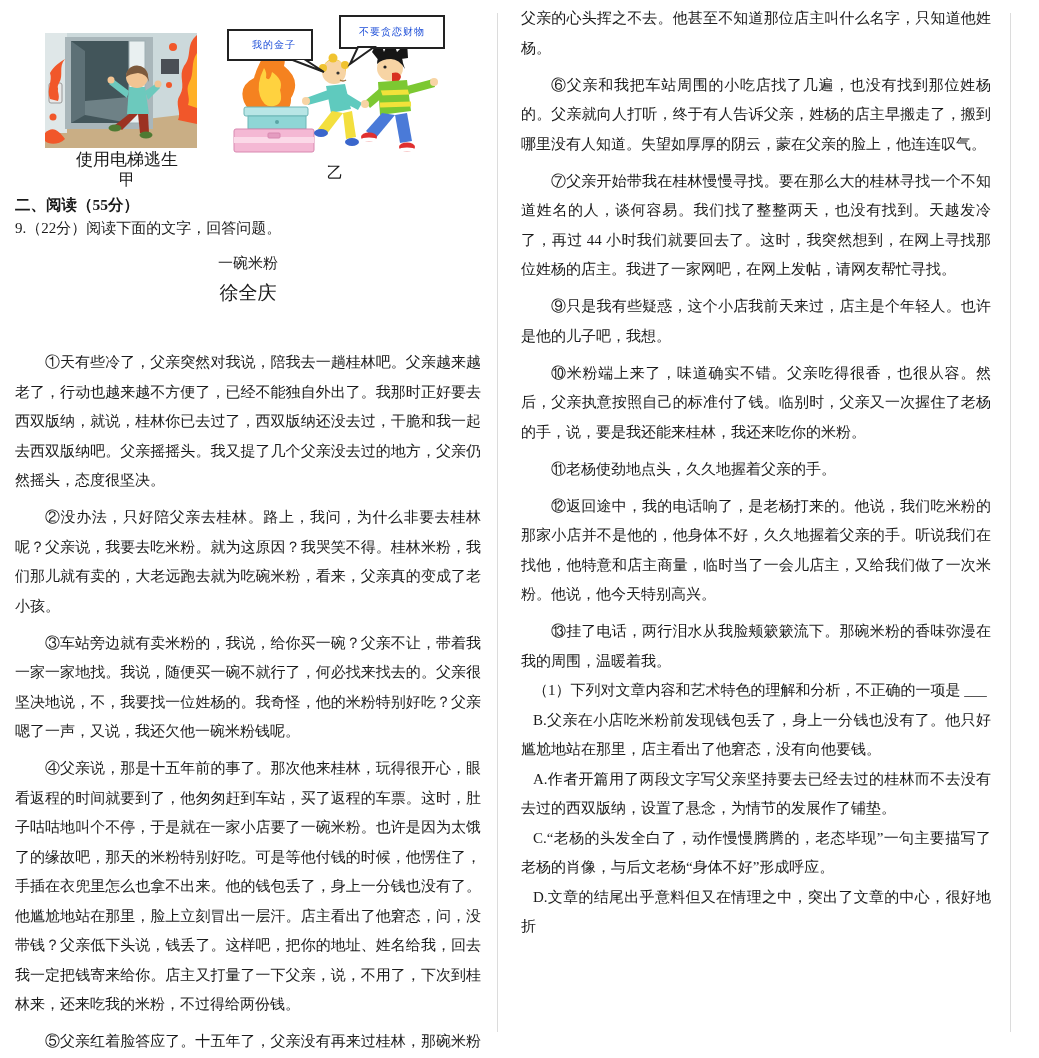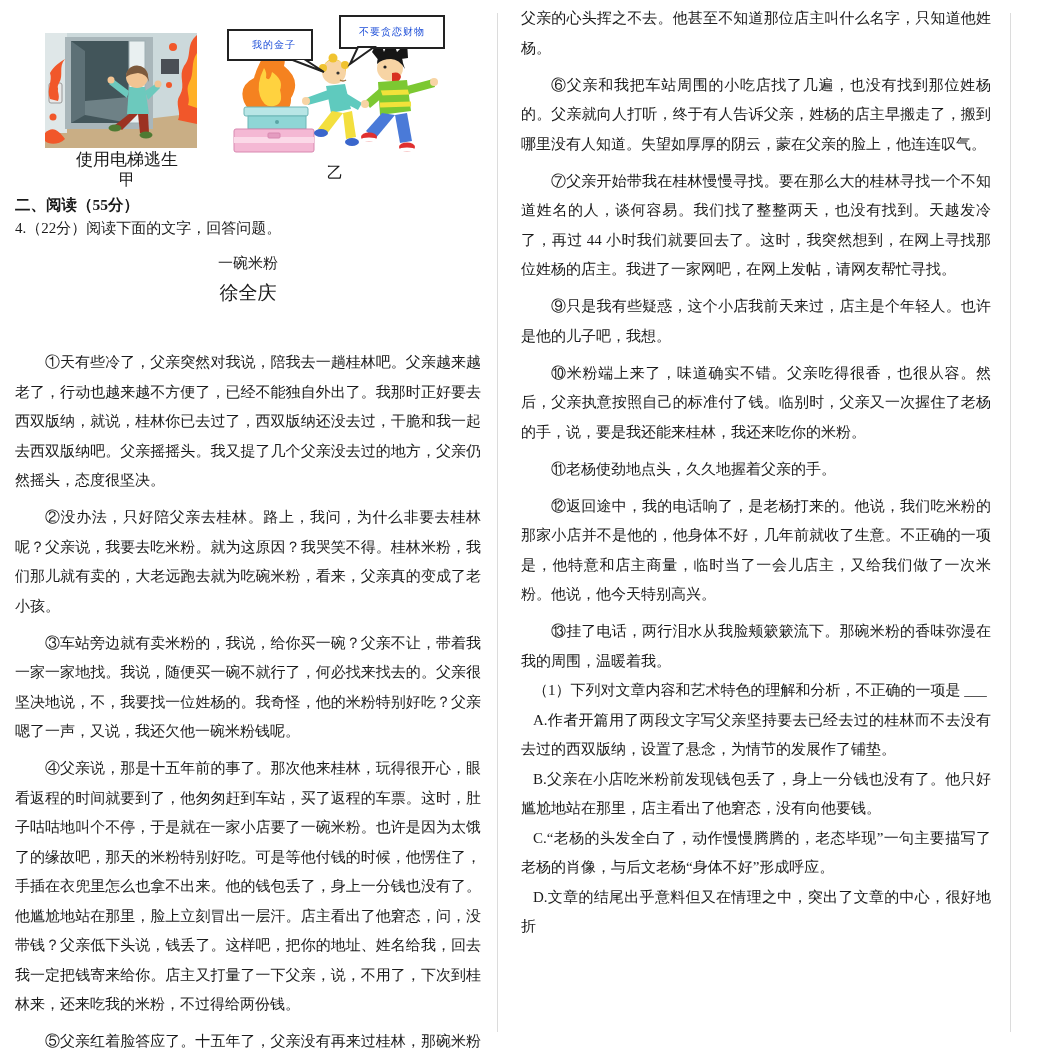--- a/index.html
+++ b/index.html
@@ -151,42 +151,42 @@
         </g>
       </svg>
       <div class="bubble-text" id="bubble-left-text">我的金子</div>
       <div class="bubble-text" id="bubble-right-text">不要贪恋财物</div>
       <div class="capy">乙</div>
     </div>
 
   </div>
 
   <h2 id="section-heading">二、阅读（55分）</h2>
-  <p id="question-intro">4.（22分）阅读下面的文字，回答问题。</p>
+  <p id="question-intro">9.（22分）阅读下面的文字，回答问题。</p>
   <div id="article-title">一碗米粉</div>
   <div id="article-author">徐全庆</div>
 
   <div id="left-paras">
       <p class="para indent"><span>①天有些冷了，父亲突然对我说，陪我去一趟桂林吧。父亲越来越老了，行动也越来越不方便了，已经不能独自外出了。我那时正好要去西双版纳，就说，桂林你已去过了，西双版纳还没去过，干脆和我一起去西双版纳吧。父亲摇摇头。我又提了几个父亲没去过的地方，父亲仍然摇头，态度很坚决。</span></p>
       <p class="para indent"><span>②没办法，只好陪父亲去桂林。路上，我问，为什么非要去桂林呢？父亲说，我要去吃米粉。就为这原因？我哭笑不得。桂林米粉，我们那儿就有卖的，大老远跑去就为吃碗米粉，看来，父亲真的变成了老小孩。</span></p>
       <p class="para indent"><span>③车站旁边就有卖米粉的，我说，给你买一碗？父亲不让，带着我一家一家地找。我说，随便买一碗不就行了，何必找来找去的。父亲很坚决地说，不，我要找一位姓杨的。我奇怪，他的米粉特别好吃？父亲嗯了一声，又说，我还欠他一碗米粉钱呢。</span></p>
       <p class="para indent"><span>④父亲说，那是十五年前的事了。那次他来桂林，玩得很开心，眼看返程的时间就要到了，他匆匆赶到车站，买了返程的车票。这时，肚子咕咕地叫个不停，于是就在一家小店要了一碗米粉。也许是因为太饿了的缘故吧，那天的米粉特别好吃。可是等他付钱的时候，他愣住了，手插在衣兜里怎么也拿不出来。他的钱包丢了，身上一分钱也没有了。他尴尬地站在那里，脸上立刻冒出一层汗。店主看出了他窘态，问，没带钱？父亲低下头说，钱丢了。这样吧，把你的地址、姓名给我，回去我一定把钱寄来给你。店主又打量了一下父亲，说，不用了，下次到桂林来，还来吃我的米粉，不过得给两份钱。</span></p>
       <p class="para indent"><span>⑤父亲红着脸答应了。十五年了，父亲没有再来过桂林，那碗米粉在</span></p>
     </div>
 </div>
 
 <div class="col" id="col-right">
   <div id="right-paras">
       <p class="para flush"><span>父亲的心头挥之不去。他甚至不知道那位店主叫什么名字，只知道他姓杨。</span></p>
       <p class="para indent"><span>⑥父亲和我把车站周围的小吃店找了几遍，也没有找到那位姓杨的。父亲就向人打听，终于有人告诉父亲，姓杨的店主早搬走了，搬到哪里没有人知道。失望如厚厚的阴云，蒙在父亲的脸上，他连连叹气。</span></p>
       <p class="para indent"><span>⑦父亲开始带我在桂林慢慢寻找。要在那么大的桂林寻找一个不知道姓名的人，谈何容易。我们找了整整两天，也没有找到。天越发冷了，再过 44 小时我们就要回去了。这时，我突然想到，在网上寻找那位姓杨的店主。我进了一家网吧，在网上发帖，请网友帮忙寻找。</span></p>
       <p class="para indent"><span>⑨只是我有些疑惑，这个小店我前天来过，店主是个年轻人。也许是他的儿子吧，我想。</span></p>
       <p class="para indent"><span>⑩米粉端上来了，味道确实不错。父亲吃得很香，也很从容。然后，父亲执意按照自己的标准付了钱。临别时，父亲又一次握住了老杨的手，说，要是我还能来桂林，我还来吃你的米粉。</span></p>
       <p class="para indent"><span>⑪老杨使劲地点头，久久地握着父亲的手。</span></p>
-      <p class="para indent"><span>⑫返回途中，我的电话响了，是老杨打来的。他说，我们吃米粉的那家小店并不是他的，他身体不好，几年前就收了生意。不正确的一项是，他特意和店主商量，临时当了一会儿店主，又给我们做了一次米粉。他说，他今天特别高兴。</span></p>
+      <p class="para indent"><span>⑫返回途中，我的电话响了，是老杨打来的。他说，我们吃米粉的那家小店并不是他的，他身体不好，久久地握着父亲的手。听说我们在找他，他特意和店主商量，临时当了一会儿店主，又给我们做了一次米粉。他说，他今天特别高兴。</span></p>
       <p class="para indent tight"><span>⑬挂了电话，两行泪水从我脸颊簌簌流下。那碗米粉的香味弥漫在我的周围，温暖着我。</span></p>
       <p class="para q"><span>（1）下列对文章内容和艺术特色的理解和分析，不正确的一项是 ___</span></p>
+      <p class="para q"><span>B.父亲在小店吃米粉前发现钱包丢了，身上一分钱也没有了。他只好尴尬地站在那里，店主看出了他窘态，没有向他要钱。</span></p>
       <p class="para q"><span>A.作者开篇用了两段文字写父亲坚持要去已经去过的桂林而不去没有去过的西双版纳，设置了悬念，为情节的发展作了铺垫。</span></p>
-      <p class="para q"><span>B.父亲在小店吃米粉前发现钱包丢了，身上一分钱也没有了。他只好尴尬地站在那里，店主看出了他窘态，没有向他要钱。</span></p>
       <p class="para q"><span>C.“老杨的头发全白了，动作慢慢腾腾的，老态毕现”一句主要描写了老杨的肖像，与后文老杨“身体不好”形成呼应。</span></p>
       <p class="para q"><span>D.文章的结尾出乎意料但又在情理之中，突出了文章的中心，很好地折</span></p>
     </div>
 </div>
 
 </body></html>

